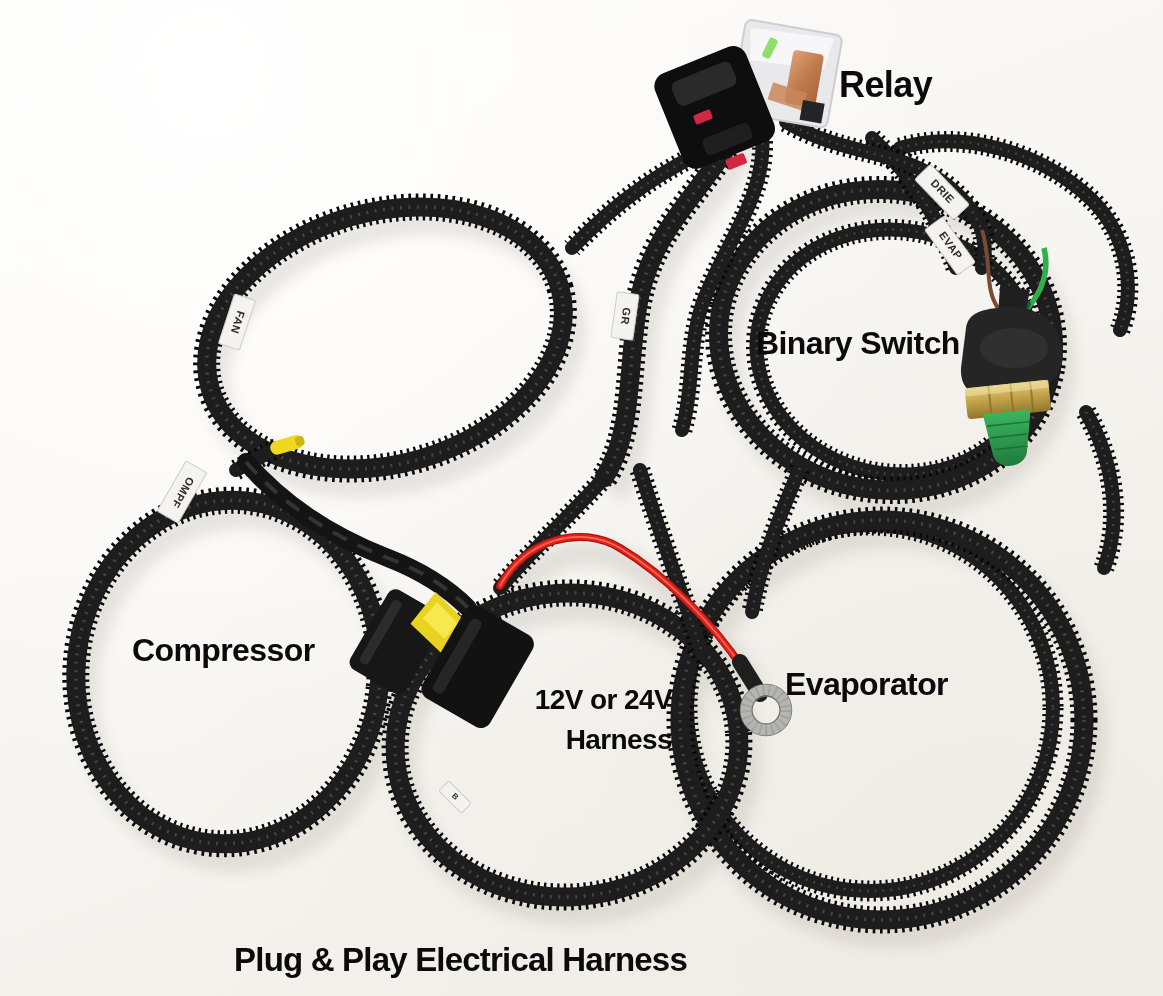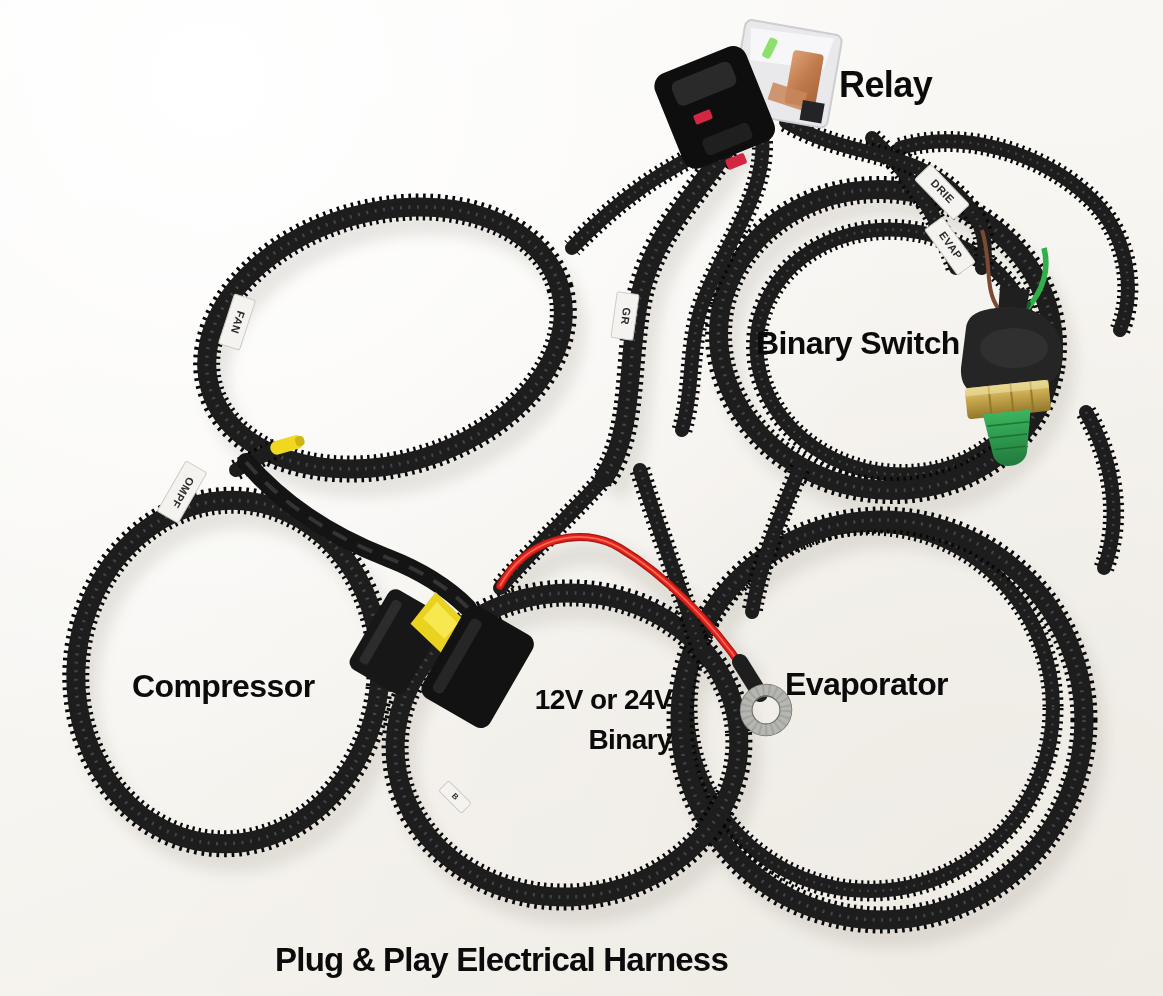--- a/index.html
+++ b/index.html
@@ -30,24 +30,24 @@
   .lbl{
     position:absolute;
     font-weight:700;
     color:#0b0b0b;
     letter-spacing:-0.6px;
     white-space:nowrap;
   }
   .lbl-relay{left:839px;top:64px;font-size:36px;text-align:right;}
   .lbl-binary{left:756px;top:325px;font-size:32px;}
   .lbl-condenser{left:284px;top:388px;font-size:32px;}
-  .lbl-compressor{left:132px;top:668px;font-size:32px;}
+  .lbl-compressor{left:132px;top:632px;font-size:32px;}
   .lbl-evaporator{left:785px;top:666px;font-size:32px;}
   .lbl-battery{left:448px;top:680px;width:224px;text-align:right;font-size:28px;line-height:40px;white-space:normal;}
-  .lbl-title{left:0;top:941px;width:921px;text-align:center;font-size:33px;letter-spacing:-0.8px;padding-left:41px;}
+  .lbl-title{left:0;top:941px;width:921px;text-align:center;font-size:33px;letter-spacing:-0.8px;}
 </style>
 </head>
 <body>
 
 <div class="photo">
 
 <svg width="1163" height="996" viewBox="0 0 1163 996">
   <defs>
     <filter id="blur8" x="-20%" y="-20%" width="140%" height="140%">
           <feGaussianBlur stdDeviation="7"></feGaussianBlur>
@@ -271,17 +271,17 @@
     <text class="tag-text" style="font-size:8px" transform="rotate(90)" text-anchor="middle" dominant-baseline="middle">B</text>
   </g>
 </svg>
 
   <div class="lbl lbl-relay">Relay</div>
   <div class="lbl lbl-binary">Binary Switch</div>
   <div class="lbl lbl-compressor">Compressor</div>
   <div class="lbl lbl-evaporator">Evaporator</div>
   <div class="lbl lbl-battery">
     <div>12V or 24V</div>
-    <div>Binary</div>
+    <div>Harness</div>
   </div>
   <div class="lbl lbl-title">Plug &amp; Play Electrical Harness</div>
 
 </div>
 
 </body></html>

